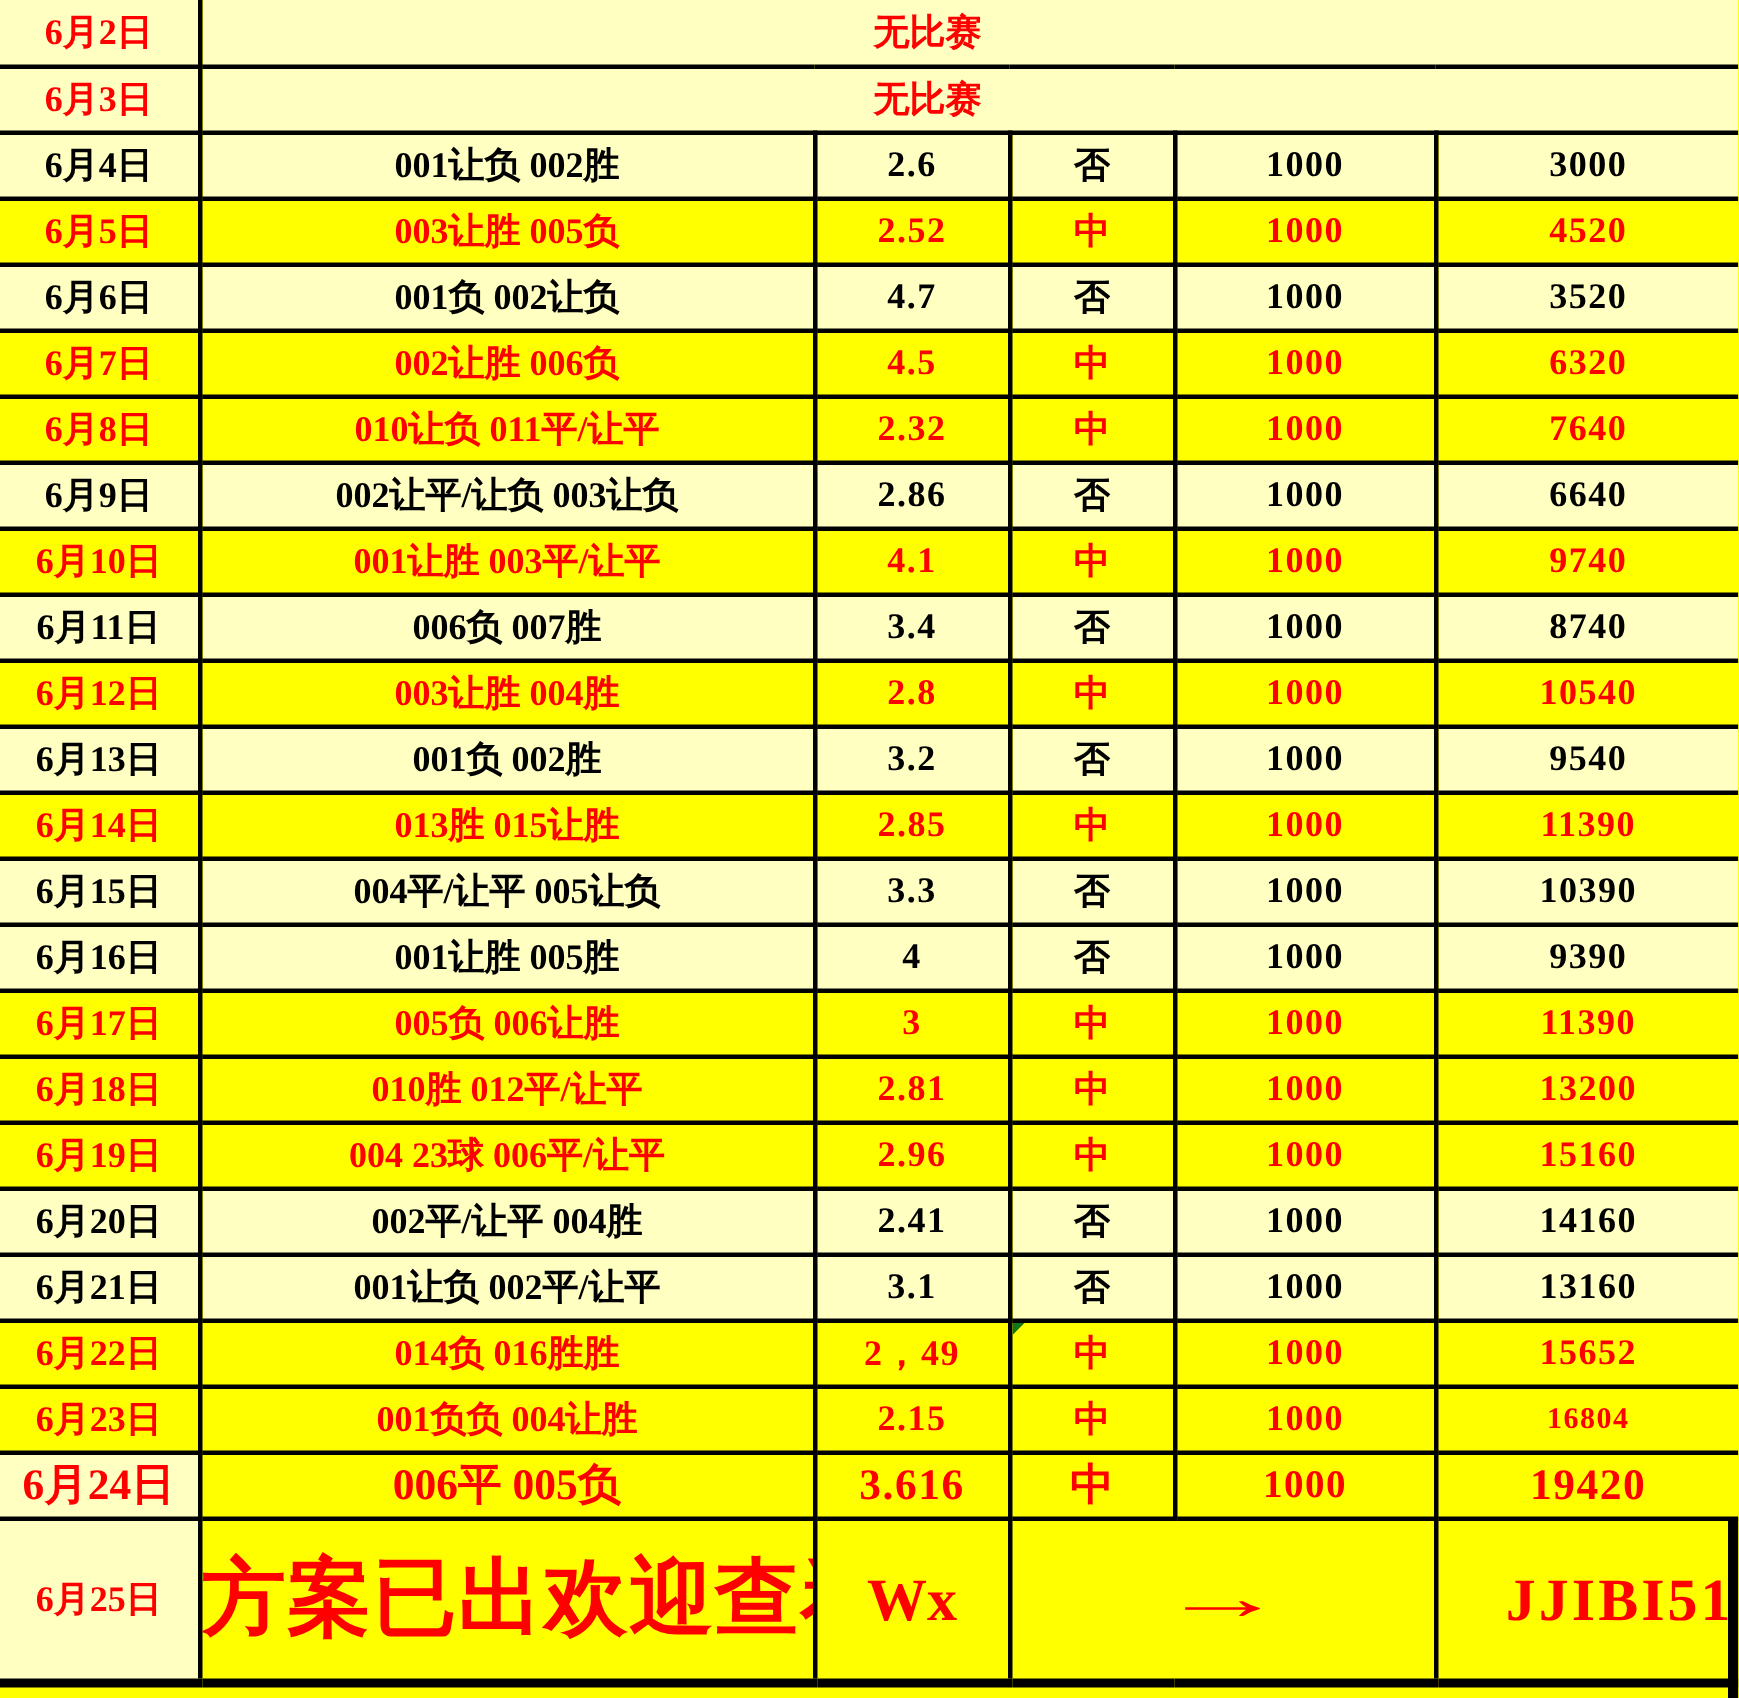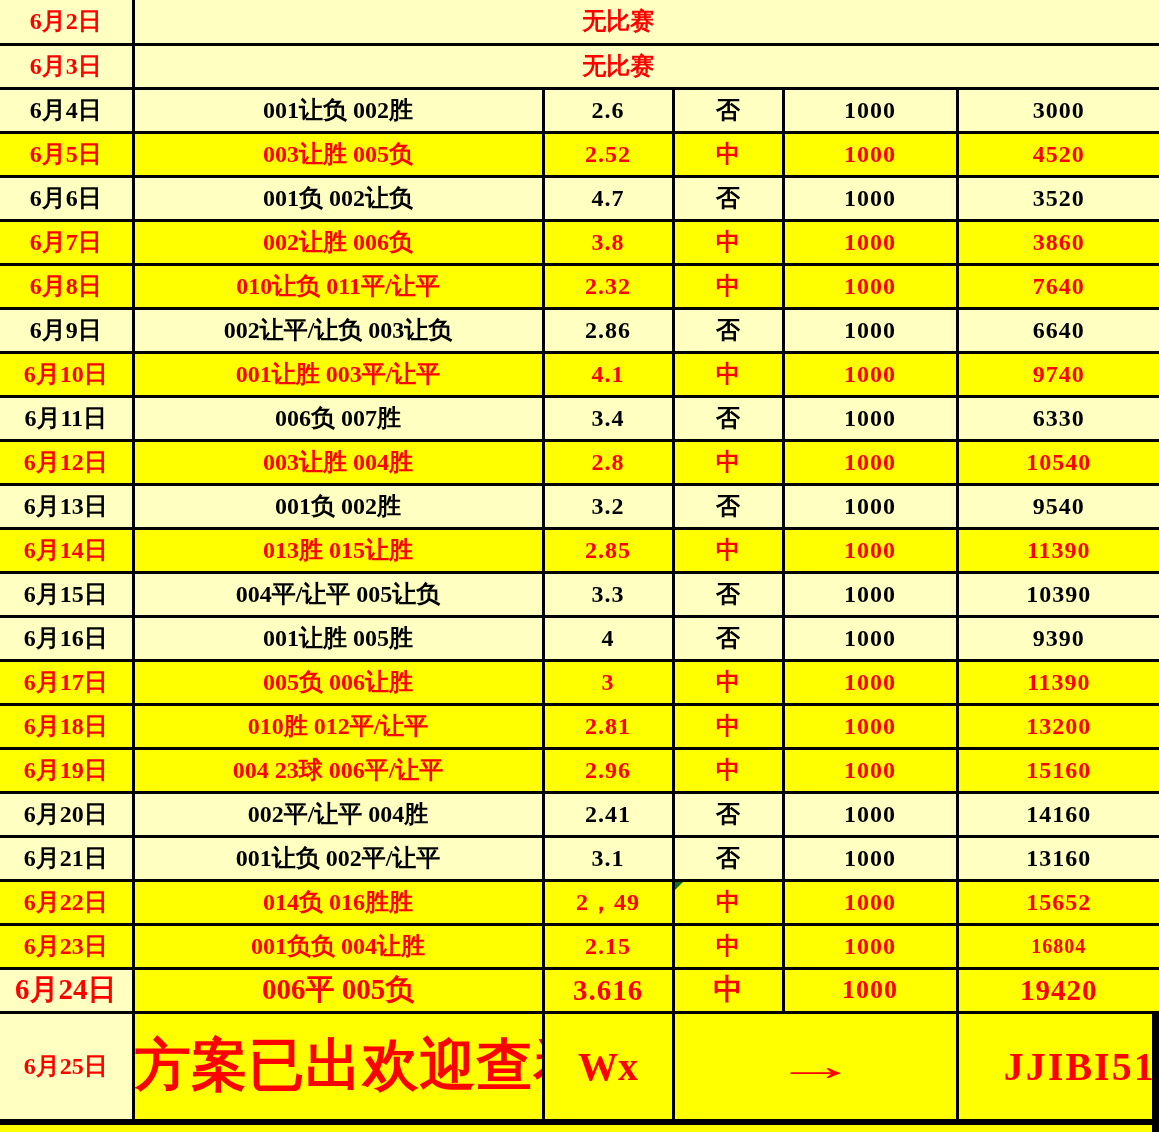--- a/index.html
+++ b/index.html
@@ -100,24 +100,24 @@
           <td class="cell-date">6月6日</td>
           <td class="cell-match">001负 002让负</td>
           <td class="cell-odds">4.7</td>
           <td class="cell-result">否</td>
           <td class="cell-stake">1000</td>
           <td class="cell-total">3520</td>
         </tr>
         <tr class="win">
           <td class="cell-date">6月7日</td>
           <td class="cell-match">002让胜 006负</td>
-          <td class="cell-odds">3.8</td>
-          <td class="cell-result">中</td>
-          <td class="cell-stake">1000</td>
-          <td class="cell-total">3860</td>
+          <td class="cell-odds">4.5</td>
+          <td class="cell-result">中</td>
+          <td class="cell-stake">1000</td>
+          <td class="cell-total">6320</td>
         </tr>
         <tr class="win">
           <td class="cell-date">6月8日</td>
           <td class="cell-match">010让负 011平/让平</td>
           <td class="cell-odds">2.32</td>
           <td class="cell-result">中</td>
           <td class="cell-stake">1000</td>
           <td class="cell-total">7640</td>
         </tr>
         <tr class="lose">
@@ -135,21 +135,21 @@
           <td class="cell-result">中</td>
           <td class="cell-stake">1000</td>
           <td class="cell-total">9740</td>
         </tr>
         <tr class="lose">
           <td class="cell-date">6月11日</td>
           <td class="cell-match">006负 007胜</td>
           <td class="cell-odds">3.4</td>
           <td class="cell-result">否</td>
           <td class="cell-stake">1000</td>
-          <td class="cell-total">6330</td>
+          <td class="cell-total">8740</td>
         </tr>
         <tr class="win">
           <td class="cell-date">6月12日</td>
           <td class="cell-match">003让胜 004胜</td>
           <td class="cell-odds">2.8</td>
           <td class="cell-result">中</td>
           <td class="cell-stake">1000</td>
           <td class="cell-total">10540</td>
         </tr>
         <tr class="lose">

